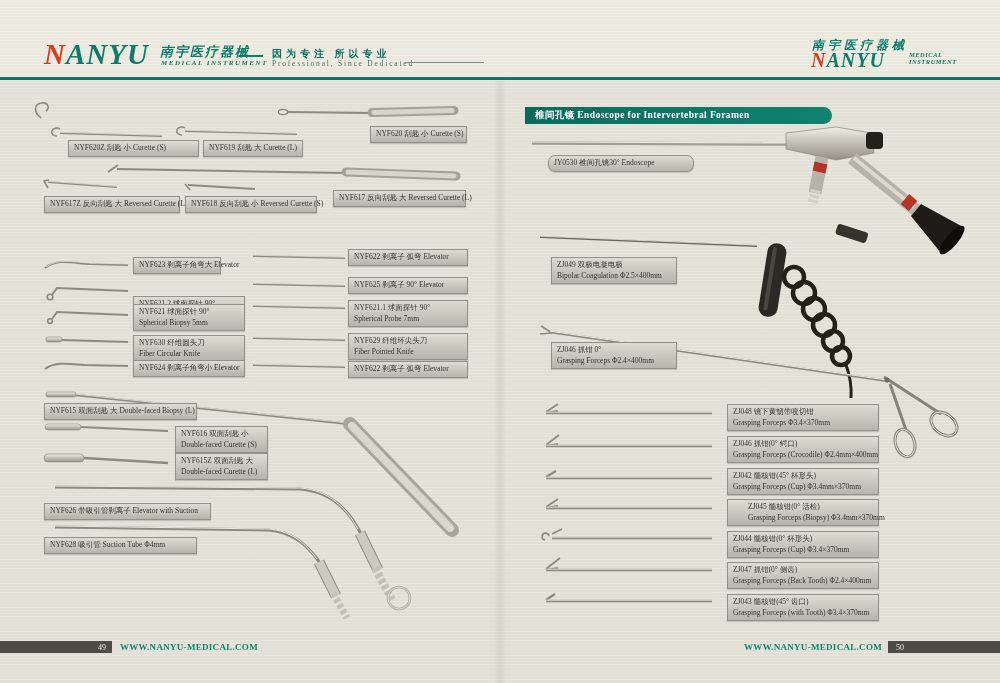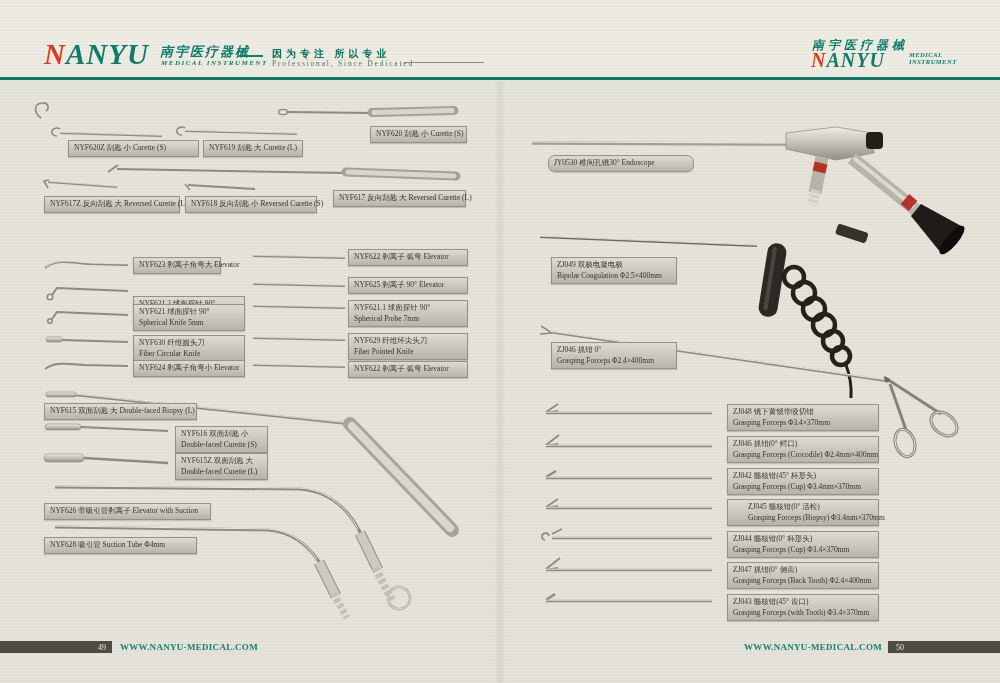--- a/index.html
+++ b/index.html
@@ -255,20 +255,21 @@
           <line x1="546" y1="569.2" x2="712" y2="569.2" class="hi" stroke-width=".9"></line>
         </g>
       <g>
           <path d="M546,600 l9,-6" class="shaft" stroke-width="2.2"></path>
           <line x1="546" y1="601" x2="712" y2="601" class="shaft" stroke-width="2.4"></line>
           <line x1="546" y1="600.2" x2="712" y2="600.2" class="hi" stroke-width=".9"></line>
         </g>
     </g>
   </svg>
 
+  <div class="banner">椎间孔镜  Endoscope for Intervertebral Foramen</div>
 
   <div id="labels">
       <div class="lb" style="left: 68px; top: 140px; width: 131px;">
         <div class="ln">NYF620Z 刮匙 小  Curette (S)</div>
       </div>
       <div class="lb" style="left: 203px; top: 140px; width: 100px;">
         <div class="ln">NYF619 刮匙 大  Curette (L)</div>
       </div>
       <div class="lb" style="left: 370px; top: 126px; width: 97px;">
         <div class="ln">NYF620 刮匙 小  Curette (S)</div>
@@ -284,21 +285,21 @@
       </div>
       <div class="lb" style="left: 133px; top: 257px; width: 88px;">
         <div class="ln">NYF623 剥离子角弯大 Elevator</div>
       </div>
       <div class="lb" style="left: 133px; top: 280px; width: 112px; margin-top: 16px;">
         <div class="ln">NYF621.2 球面探针 90°</div>
         <div class="ln">Spherical Probe  9mm</div>
       </div>
       <div class="lb" style="left: 133px; top: 304px; width: 112px;">
         <div class="ln">NYF621 球面探针 90°</div>
-        <div class="ln">Spherical Knife 5mm</div>
+        <div class="ln">Spherical Biopsy 5mm</div>
       </div>
       <div class="lb" style="left: 133px; top: 335px; width: 112px;">
         <div class="ln">NYF630 纤维圆头刀</div>
         <div class="ln">Fiber Circular Knife</div>
       </div>
       <div class="lb" style="left: 133px; top: 360px; width: 112px;">
         <div class="ln">NYF624 剥离子角弯小 Elevator</div>
       </div>
       <div class="lb" style="left: 348px; top: 249px; width: 120px;">
         <div class="ln">NYF622 剥离子 弧弯 Elevator</div>

